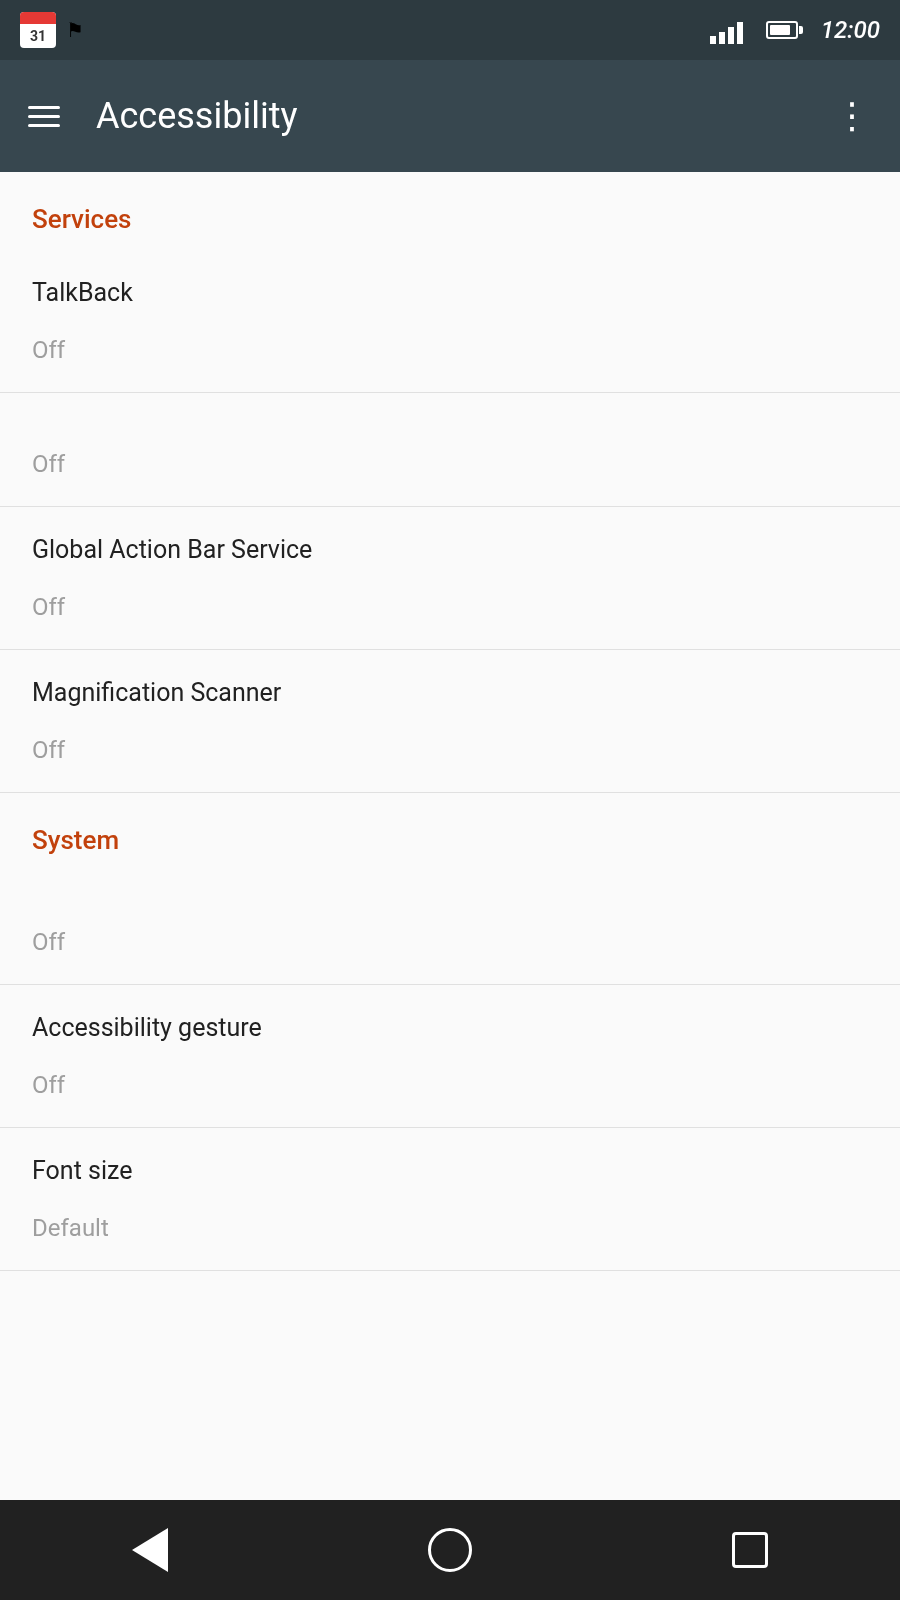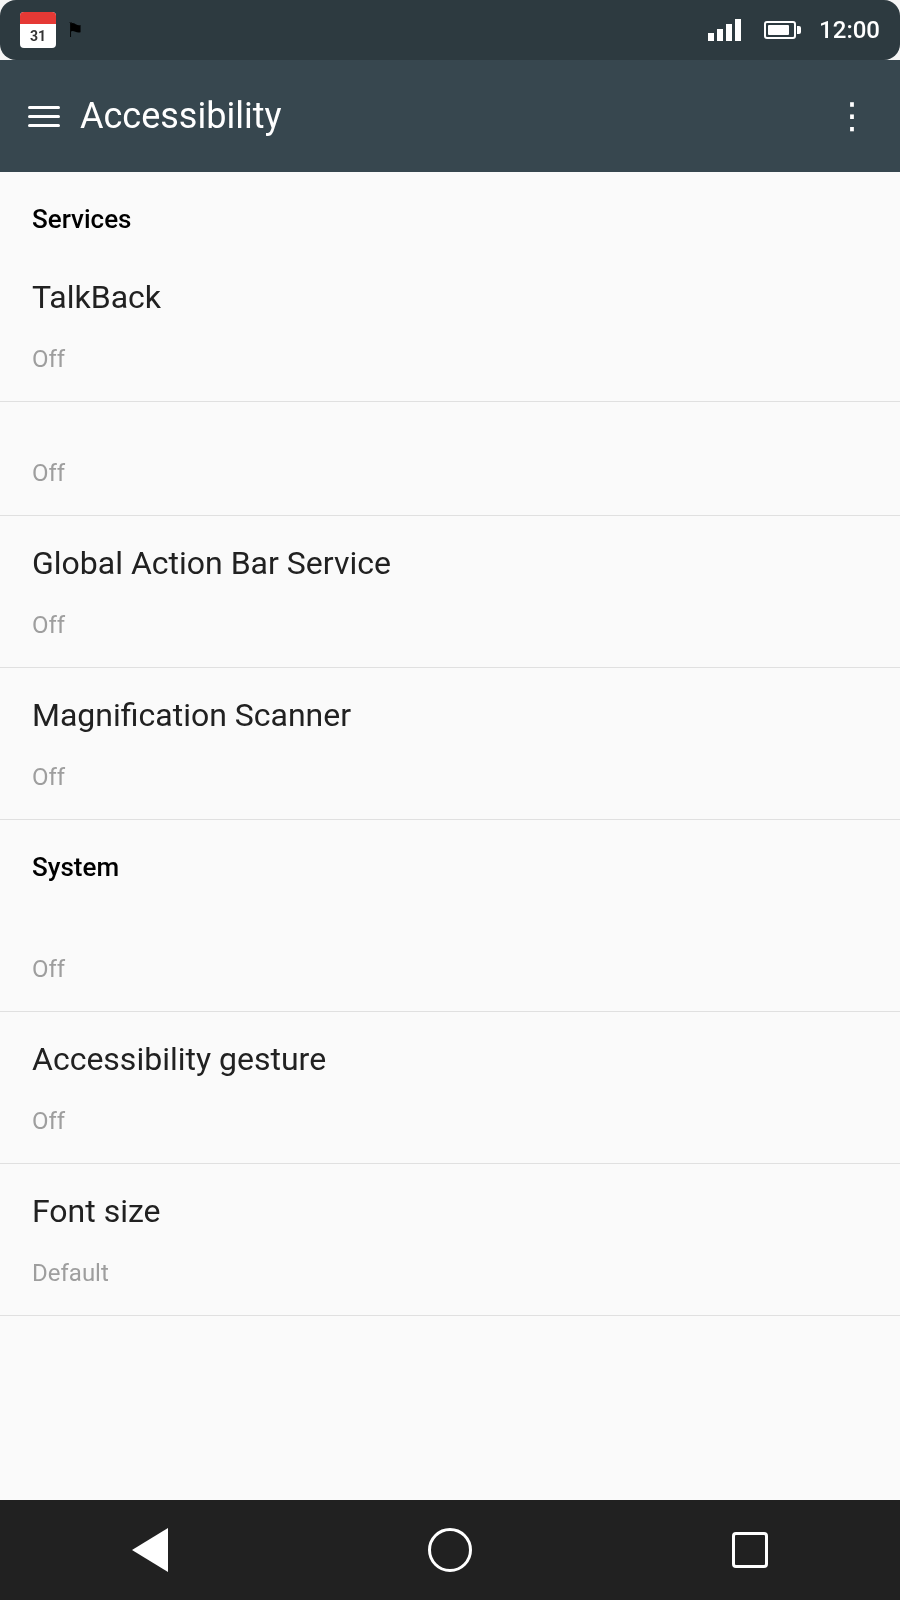--- a/index.html
+++ b/index.html
@@ -18,33 +18,32 @@
 
     
     .status-bar {
       width: 900px;
       height: 60px;
       background: #2d3a40;
       display: flex;
       align-items: center;
       justify-content: space-between;
       padding: 0 20px;
-      border-radius: 16px;
     }
 
     .status-bar-left {
       display: flex;
       align-items: center;
       gap: 10px;
     }
 
     .status-bar-right {
       display: flex;
-      align-items: center;
       gap: 23px;
+      font-style: italic;
     }
 
     .status-time {
       color: white;
       font-size: 24px;
       font-weight: 500;
     }
 
     .calendar-icon-box {
       width: 36px;
@@ -80,21 +79,21 @@
       background: #37474f;
       display: flex;
       align-items: center;
       padding: 0 28px;
       justify-content: space-between;
     }
 
     .app-bar-left {
       display: flex;
       align-items: center;
-      gap: 20px;
+      gap: 36px;
     }
 
     .hamburger-icon {
       display: flex;
       flex-direction: column;
       gap: 6px;
       cursor: pointer;
     }
 
     .hamburger-icon span {
@@ -123,34 +122,34 @@
       width: 900px;
       height: 1428px;
       background: #fafafa;
       overflow-y: auto;
     }
 
     
     .section-header {
       padding: 32px 32px 16px 32px;
       font-size: 26px;
-      color: #000000;
+      color: #c2410c;
       font-weight: 500;
     }
 
     
     .setting-item {
       padding: 28px 32px;
       background: #fafafa;
       border-bottom: 1px solid #e0e0e0;
       cursor: pointer;
     }
 
     .setting-title {
-      font-size: 32px;
+      font-size: 25px;
       color: #212121;
       font-weight: 400;
       margin-bottom: 6px;
     }
 
     .setting-subtitle {
       font-size: 24px;
       color: #9e9e9e;
       margin-top: 29px;
     }

